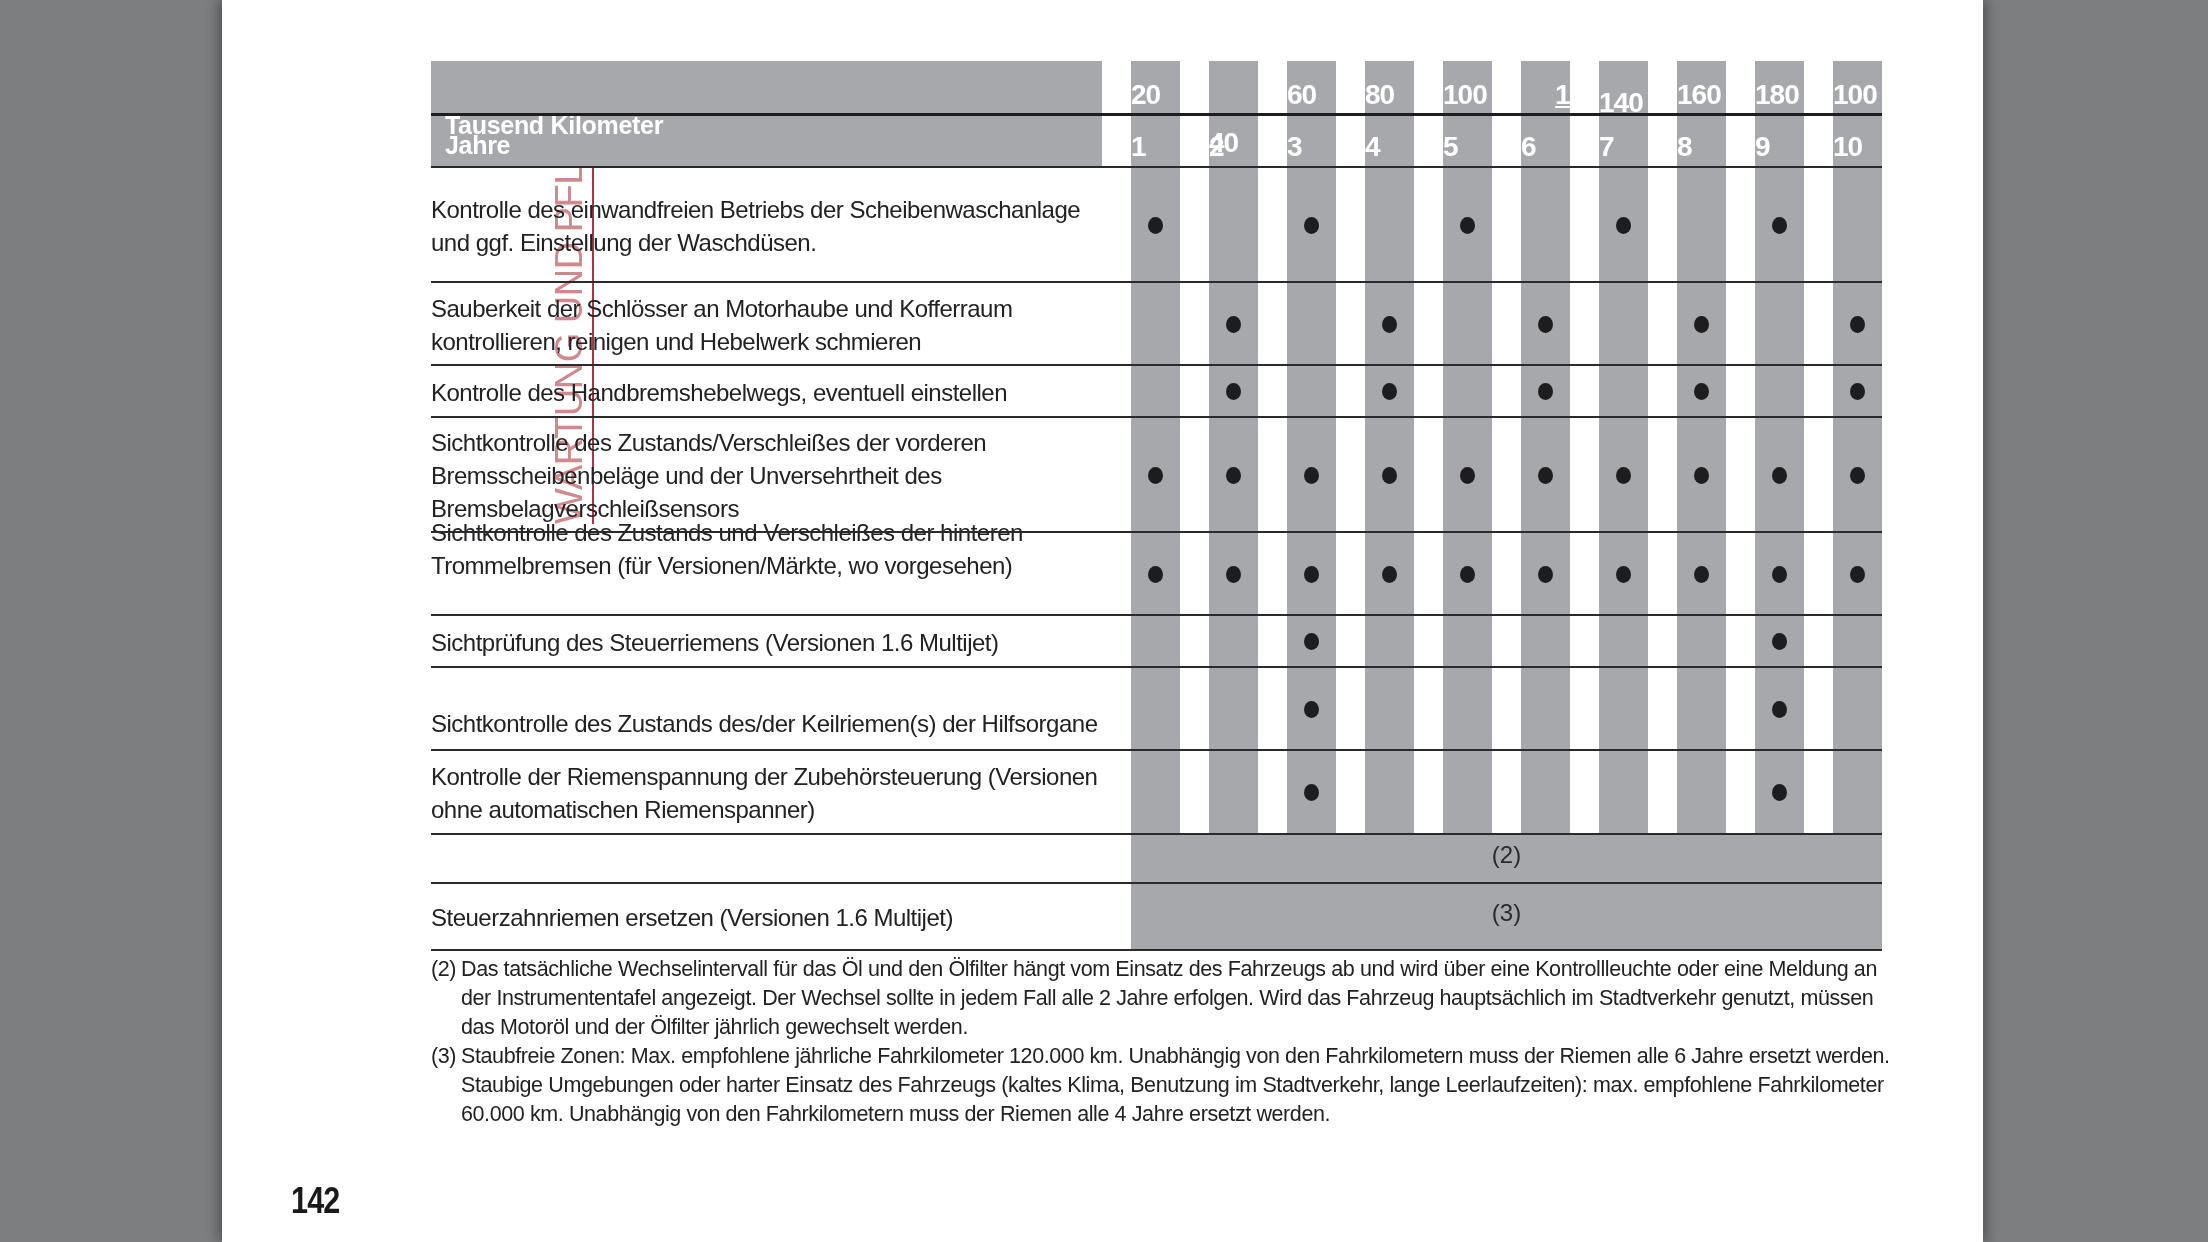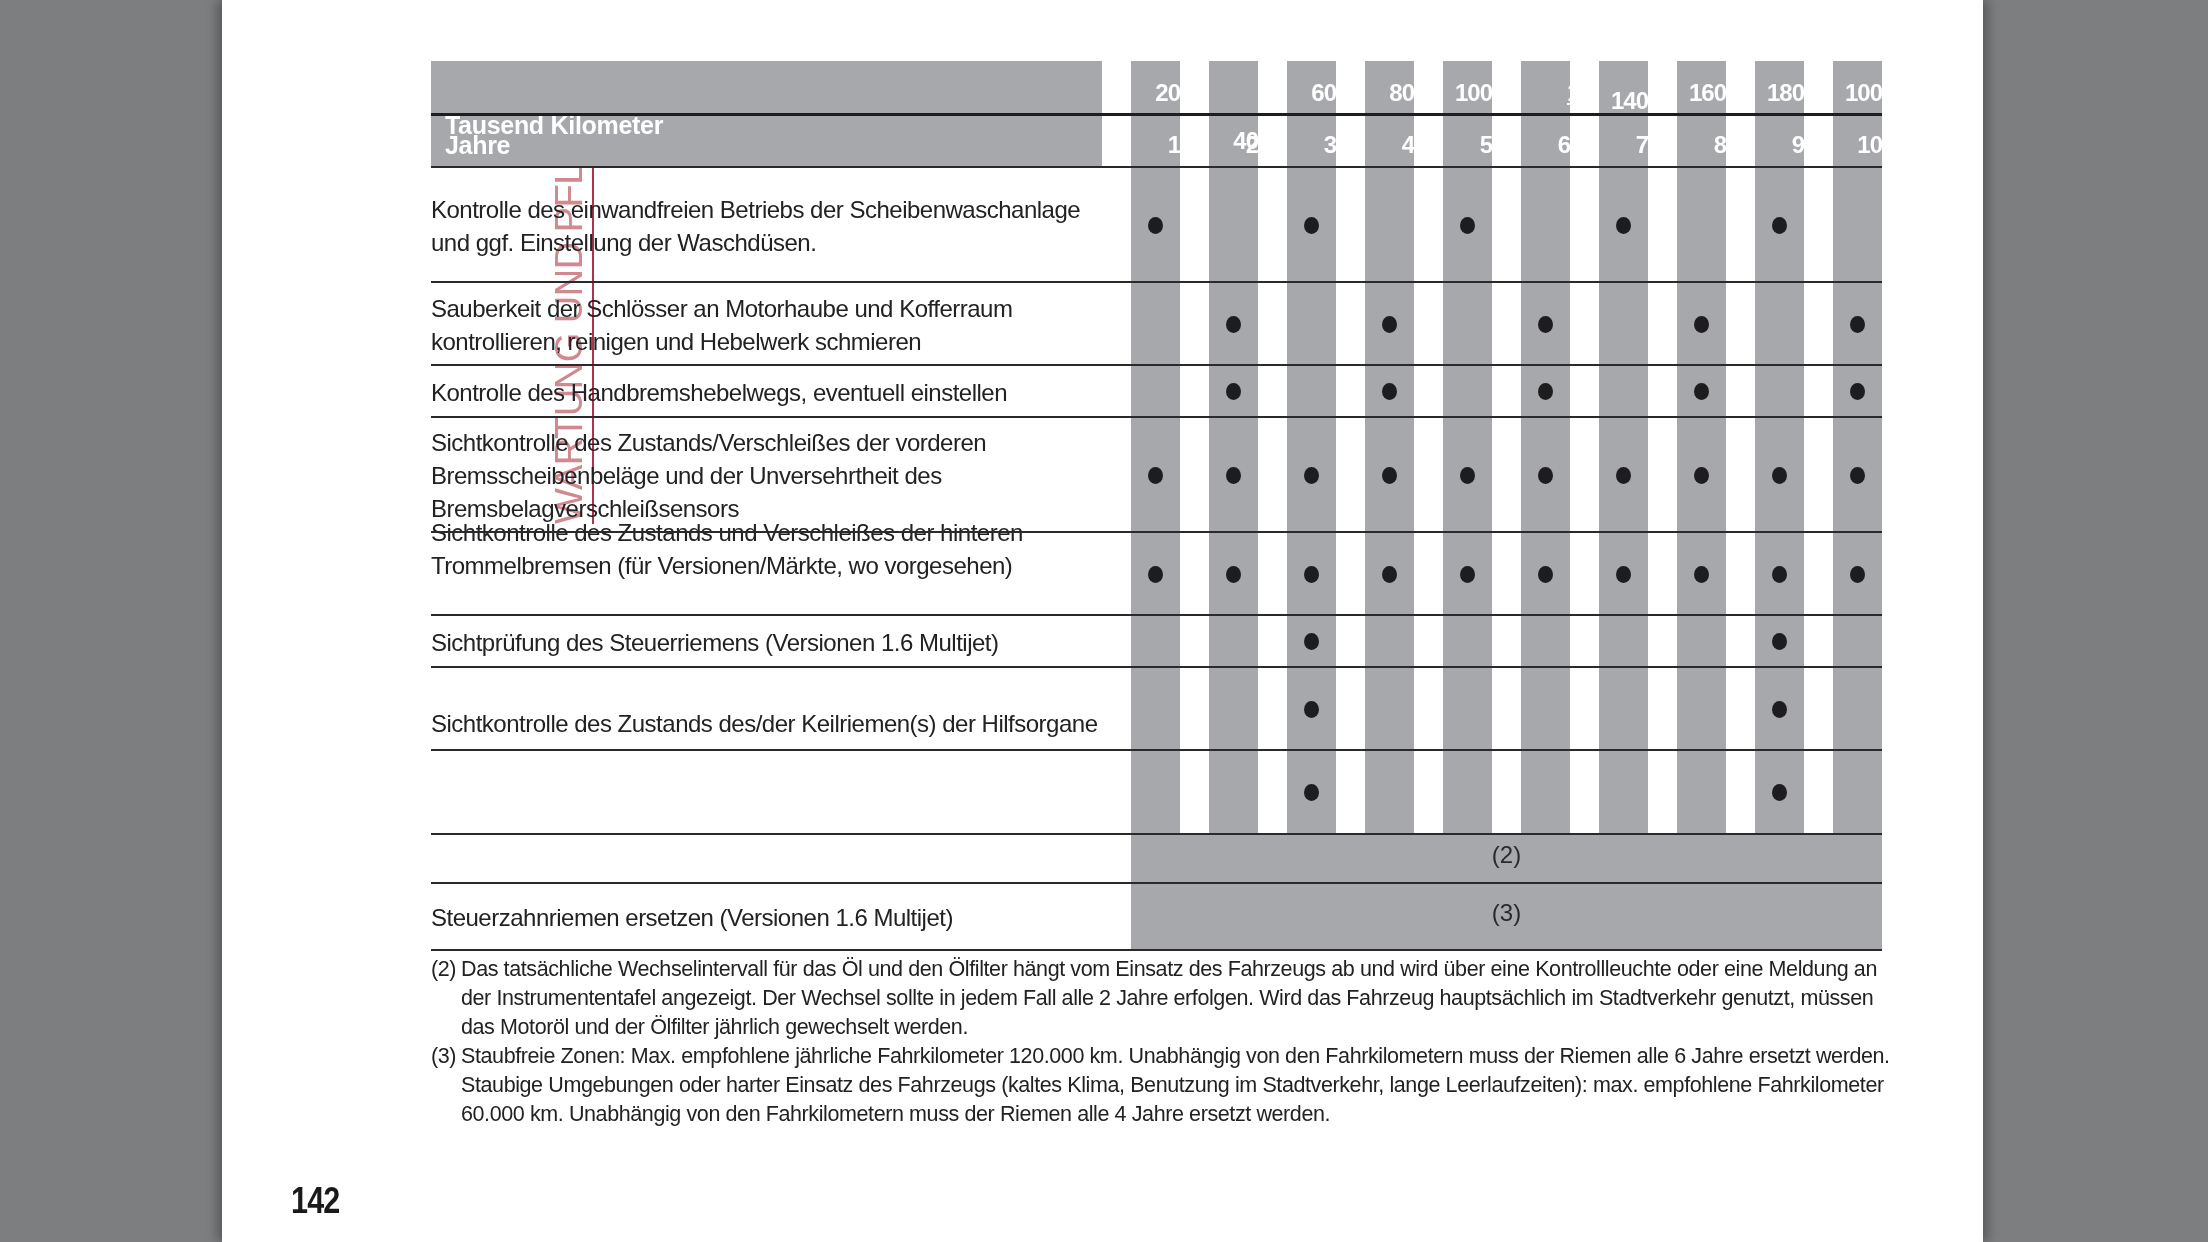--- a/index.html
+++ b/index.html
@@ -28,21 +28,21 @@
   .table { position:absolute; left:431px; top:61px; width:1451px; height:889px; }
   .col-bg { position:absolute; top:0; width:49px; background:#a7a8ab; }
   .text-head-bg { position:absolute; left:0; top:0; width:671px; height:106px; background:#a7a8ab; }
   .merged-bg { position:absolute; left:700px; width:751px; background:#a7a8ab; }
   .hline { position:absolute; left:0; width:1451px; height:2px; background:#2a2a2c; }
   .hline.thick { height:3px; background:#1e1e20; }
   .head-label {
     position:absolute; left:14px; font-size:25px; font-weight:bold; color:#ffffff; letter-spacing:-0.3px;
   }
   .head-num {
-    position:absolute; width:49px; text-align:right; font-size:24px; font-weight:bold; color:#ffffff; letter-spacing:-1px;
+    position:absolute; width:49px; text-align:left; font-size:28px; font-weight:bold; color:#ffffff; letter-spacing:-1px;
   }
   .row-text {
     position:absolute; left:0; width:680px; font-size:24px; line-height:33px; color:#222224; letter-spacing:-0.5px;
     display:flex; align-items:center;
   }
   .dot {
     position:absolute; width:15px; height:17px; border-radius:50%; background:#1d1d1f;
   }
   .merged-text {
     position:absolute; left:700px; width:751px; text-align:center; font-size:24px; color:#2a2a2c;
@@ -141,20 +141,21 @@
     <div class="dot" style="left: 1185px; top: 504.5px;"></div>
     <div class="dot" style="left: 1263px; top: 504.5px;"></div>
     <div class="dot" style="left: 1341px; top: 504.5px;"></div>
     <div class="dot" style="left: 1419px; top: 504.5px;"></div>
     <div class="row-text" style="top: 557px; height: 48px;">Sichtprüfung des Steuerriemens (Versionen 1.6 Multijet)</div>
     <div class="dot" style="left: 873px; top: 572px;"></div>
     <div class="dot" style="left: 1341px; top: 572px;"></div>
     <div class="row-text" style="top: 623px; height: 79px;">Sichtkontrolle des Zustands des/der Keilriemen(s) der Hilfsorgane</div>
     <div class="dot" style="left: 873px; top: 639.5px;"></div>
     <div class="dot" style="left: 1341px; top: 639.5px;"></div>
+    <div class="row-text" style="top: 692px; height: 80px;">Kontrolle der Riemenspannung der Zubehörsteuerung (Versionen ohne automatischen Riemenspanner)</div>
     <div class="dot" style="left: 873px; top: 723px;"></div>
     <div class="dot" style="left: 1341px; top: 723px;"></div>
     <div class="merged-text" style="top: 779.5px;">(2)</div>
     <div class="row-text" style="top: 825px; height: 63px;">Steuerzahnriemen ersetzen (Versionen 1.6 Multijet)</div>
     <div class="merged-text" style="top: 837.5px;">(3)</div>
     <div class="hline thick" style="top: 52px;"></div>
     <div class="hline" style="top: 105px;"></div>
     <div class="hline" style="top: 220px;"></div>
     <div class="hline" style="top: 303px;"></div>
     <div class="hline" style="top: 355px;"></div>

